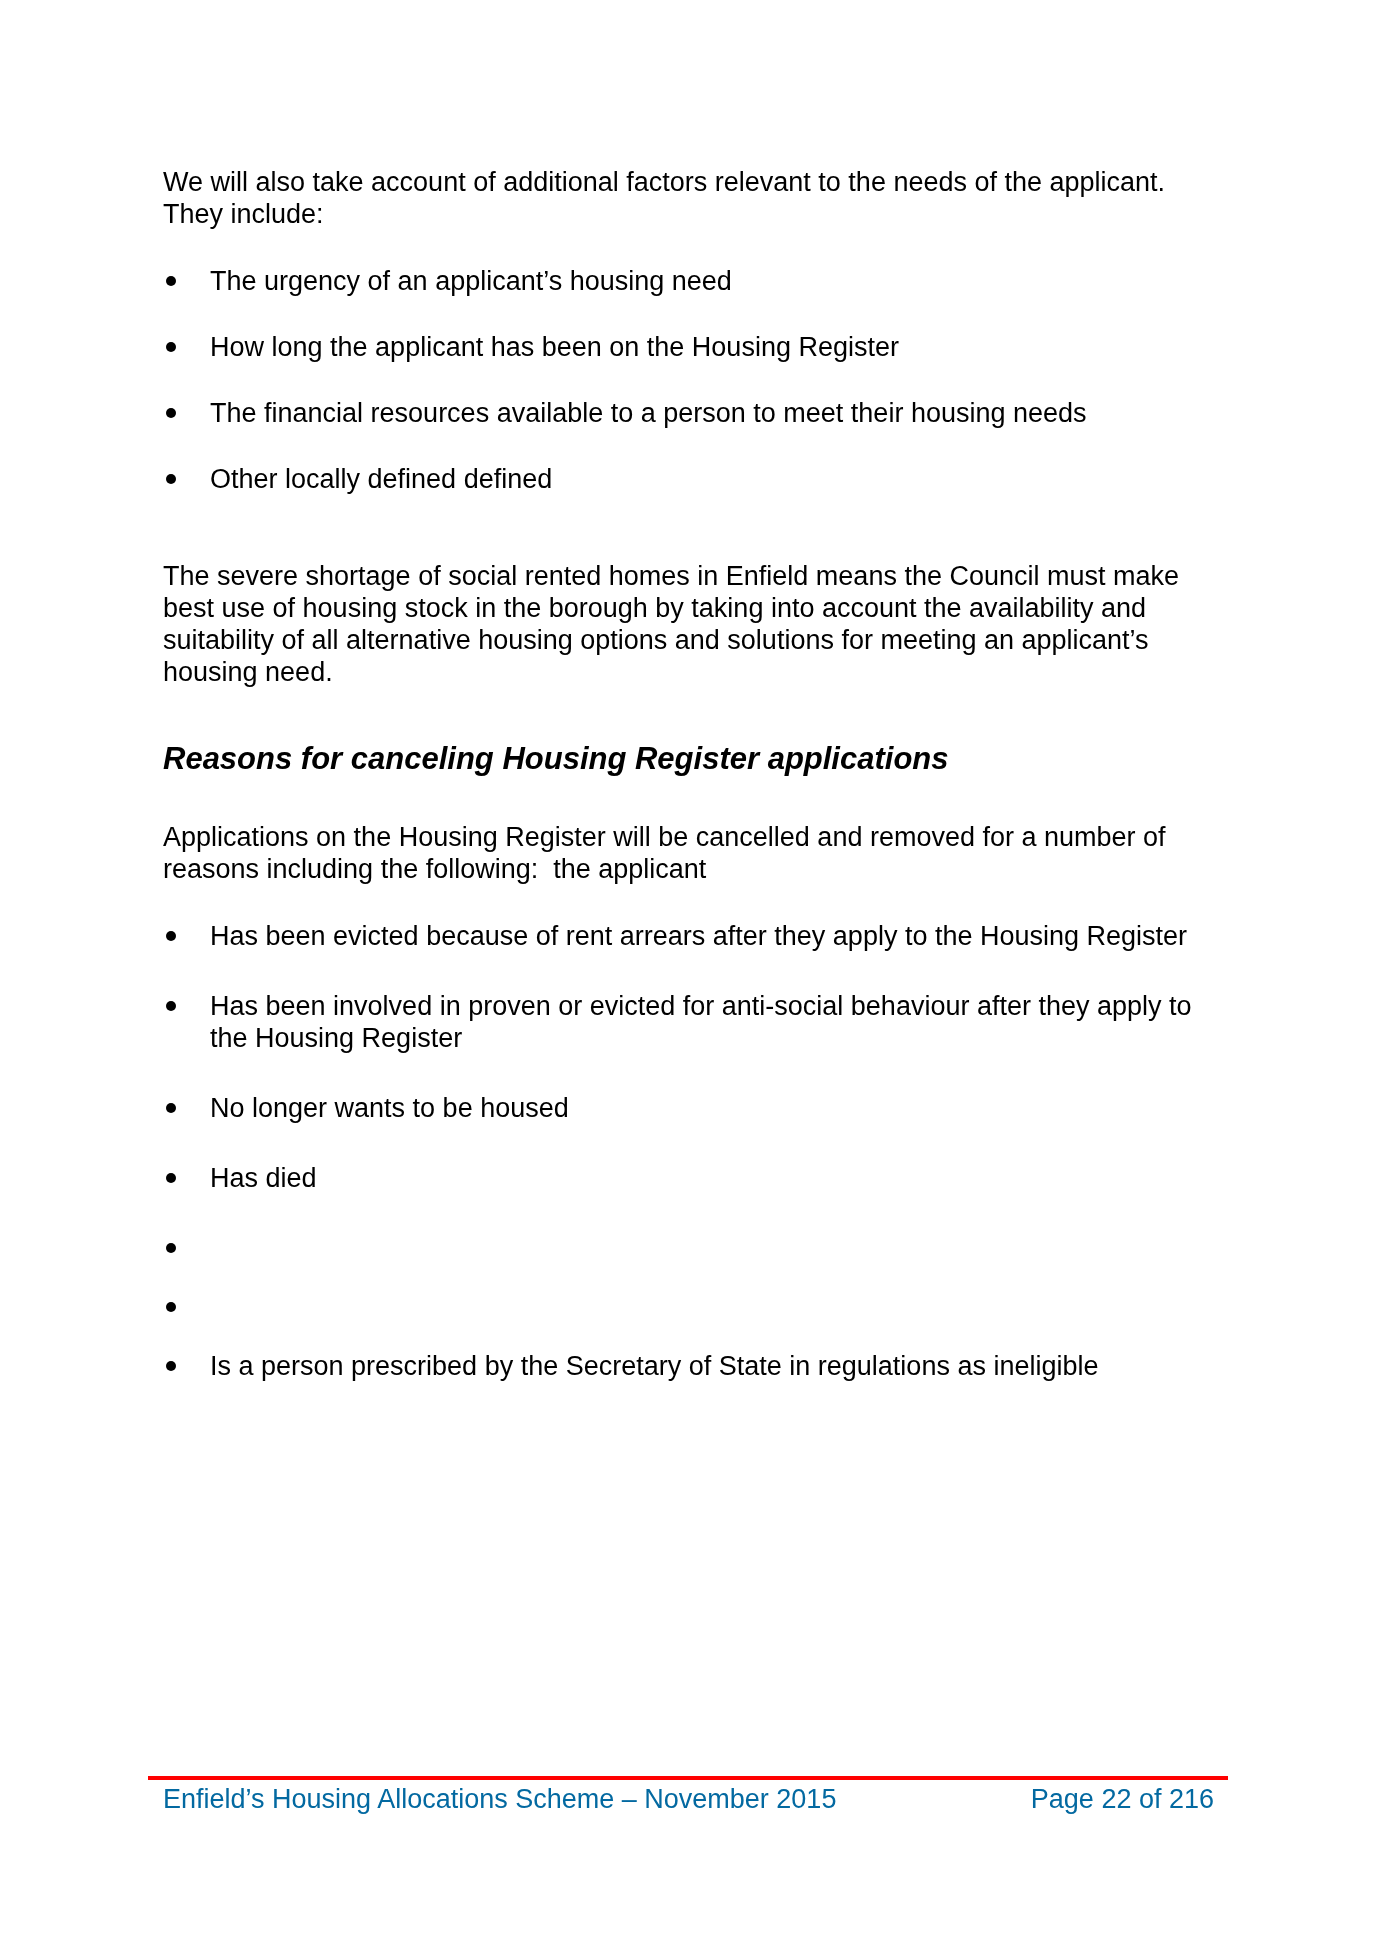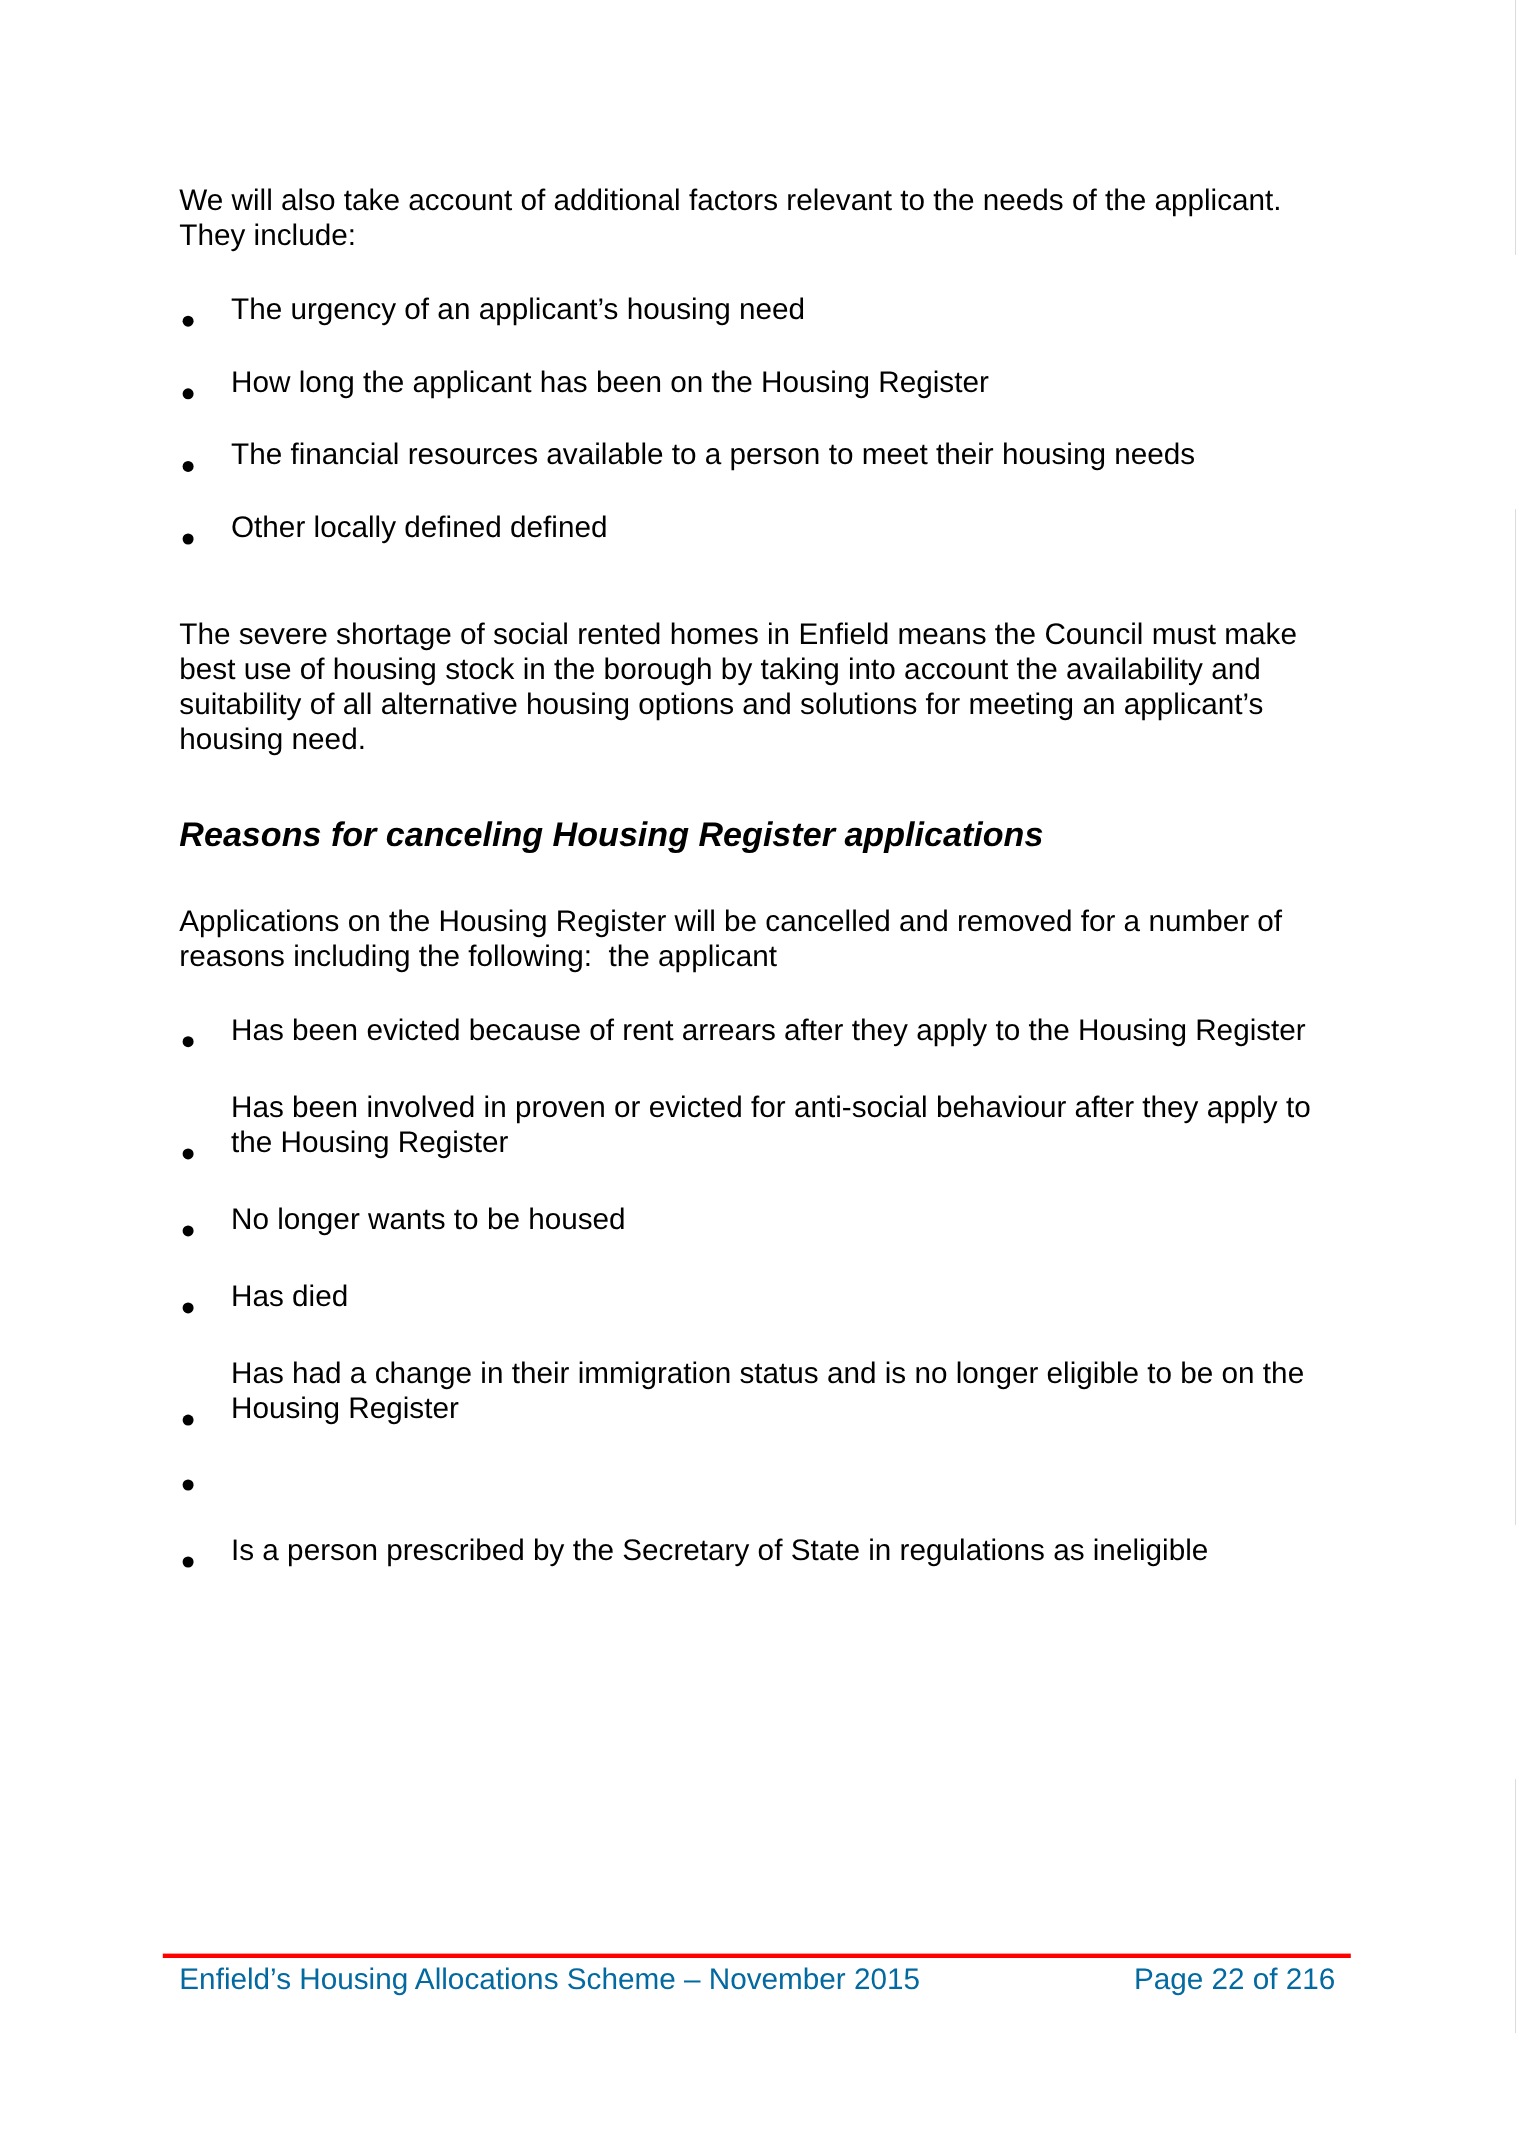--- a/index.html
+++ b/index.html
@@ -27,21 +27,21 @@
   .para {
     margin: 0;
     white-space: pre-wrap;
   }
   .bullet-list {
     margin: 0;
     padding: 0;
   }
   .bullet-item {
     display: flex;
-    align-items: flex-end;
+    align-items: flex-start;
   }
   .list-factors .bullet-item { margin-bottom: 34px; }
   .list-reasons .bullet-item { margin-bottom: 38px; }
   .bullet-list .bullet-item:last-child { margin-bottom: 0; }
   .bullet-dot {
     flex: 0 0 auto;
     width: 10px;
     height: 10px;
     margin: 11px 0 0 3px;
     border-radius: 50%;
@@ -143,22 +143,20 @@
           <span class="bullet-text">No longer wants to be housed</span>
         </div>
 
         <div class="bullet-item">
           <span class="bullet-dot"></span>
           <span class="bullet-text">Has died</span>
         </div>
 
         <div class="bullet-item">
           <span class="bullet-dot"></span>
-          <span class="bullet-text">Has had a change in their immigration status and is no longer eligible to be on the
-Housing Register</span>
         </div>
 
         <div class="bullet-item">
           <span class="bullet-dot"></span>
         </div>
 
         <div class="bullet-item">
           <span class="bullet-dot"></span>
           <span class="bullet-text">Is a person prescribed by the Secretary of State in regulations as ineligible</span>
         </div>

